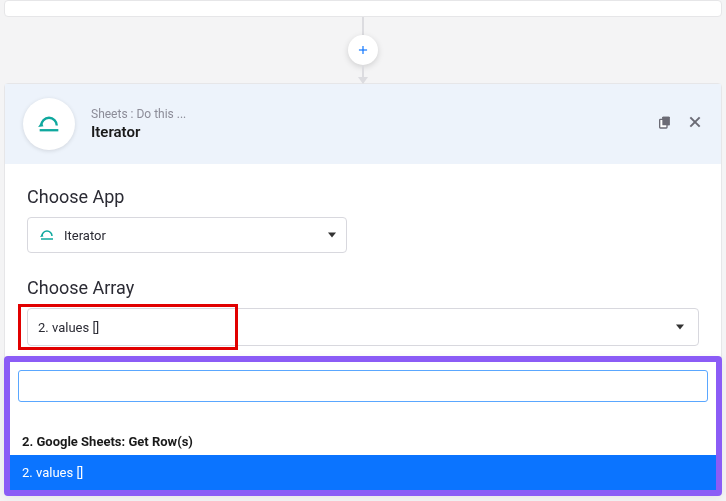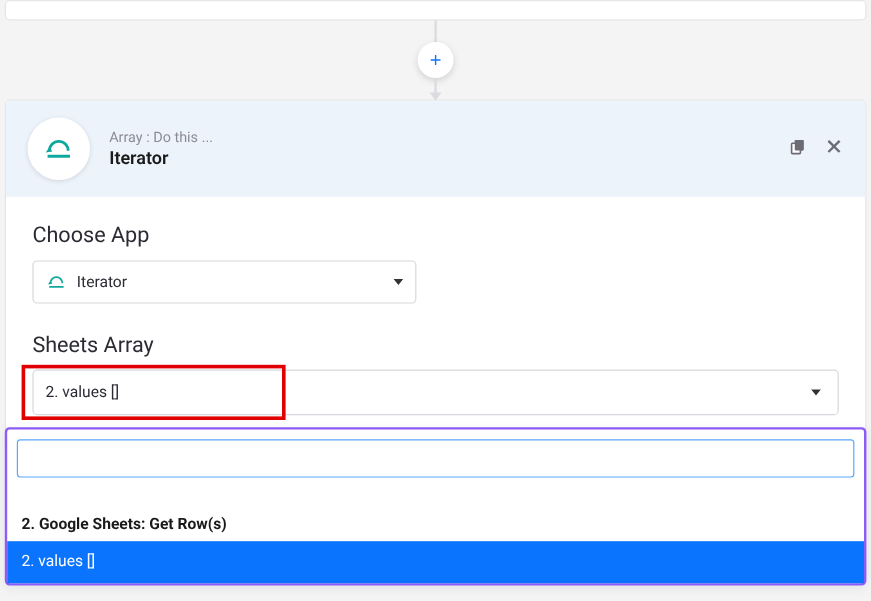--- a/index.html
+++ b/index.html
@@ -25,21 +25,21 @@
 .select-wrap{position:relative;width:320px;border:1px solid #d8d8de;border-radius:4px;height:36px;display:flex;align-items:center;padding:0 10px;cursor:pointer}
 .select-wrap .mini-icon{width:18px;height:18px;margin-right:8px;display:flex;align-items:center;justify-content:center}
 .select-wrap .mini-icon svg{width:18px;height:18px}
 .select-wrap .sel-text{font-size:13px;color:#2b2b34}
 .select-wrap .caret{position:absolute;right:10px;top:50%;transform:translateY(-50%);border-left:4px solid transparent;border-right:4px solid transparent;border-top:5px solid #333}
 .section-gap{height:24px}
 .array-select{position:relative;width:100%;border:1px solid #d8d8de;border-radius:4px;height:38px;display:flex;align-items:center;cursor:pointer}
 .array-select .caret{position:absolute;right:14px;top:50%;transform:translateY(-50%);border-left:4px solid transparent;border-right:4px solid transparent;border-top:5px solid #333}
 .red-box{position:absolute;left:-10px;top:-5px;border:3px solid #e10000;width:220px;height:46px;pointer-events:none}
 .array-val{font-size:13px;color:#2b2b34;padding-left:10px}
-.dropdown-panel{position:absolute;left:4px;right:4px;top:356px;background:#fff;border:2px solid #8b5cf6;border-radius:4px;box-shadow:0 2px 10px rgba(0,0,0,.06)}
+.dropdown-panel{position:absolute;left:4px;right:4px;top:356px;background:#fff;border:6px solid #8b5cf6;border-radius:4px;box-shadow:0 2px 10px rgba(0,0,0,.06)}
 .search-row{padding:8px}
 .search-input{width:100%;height:32px;border:1px solid #5aa7ff;border-radius:3px;padding:0 8px;font-size:14px;outline:none}
 .dd-space{height:18px}
 .dd-header{font-size:13px;font-weight:700;color:#1a1a1a;padding:6px 12px}
 .dd-item{font-size:13px;padding:10px 12px;cursor:pointer}
 .dd-item.selected{background:#0b74ff;color:#fff}
 </style>
 </head>
 <body>
 
@@ -56,21 +56,21 @@
 <div class="card">
   <div class="card-header">
     <div class="app-icon">
       <svg viewBox="0 0 36 36" fill="none">
         <path d="M8 20 A10 10 0 1 1 28 20" stroke="#0fa89e" stroke-width="3" fill="none"></path>
         <line x1="6" y1="26" x2="30" y2="26" stroke="#0fa89e" stroke-width="3"></line>
         <polygon points="8,16 4,22 11,21" fill="#0fa89e"></polygon>
       </svg>
     </div>
     <div class="hdr-text">
-      <div class="hdr-sub">Array : Do this ...</div>
+      <div class="hdr-sub">Sheets : Do this ...</div>
       <div class="hdr-title">Iterator</div>
     </div>
     <div class="hdr-icons">
       <span class="ic">
         <svg viewBox="0 0 24 24" fill="#6b6b75">
             <rect x="8" y="4" width="11" height="13" rx="1"></rect>
             <rect x="4" y="8" width="11" height="13" rx="1" fill="#fff" stroke="#6b6b75" stroke-width="2"></rect>
             <rect x="8" y="4" width="11" height="13" rx="1" fill="#6b6b75"></rect>
           </svg>
       </span>
@@ -92,21 +92,21 @@
           <line x1="6" y1="26" x2="30" y2="26" stroke="#0fa89e" stroke-width="3"></line>
           <polygon points="8,16 4,22 11,21" fill="#0fa89e"></polygon>
         </svg>
       </span>
       <span class="sel-text">Iterator</span>
       <span class="caret"></span>
     </div>
 
     <div class="section-gap"></div>
 
-    <div class="field-label">Sheets Array</div>
+    <div class="field-label">Choose Array</div>
     <div class="array-select">
       <div class="red-box"></div>
       <span class="array-val">2. values []</span>
       <span class="caret"></span>
     </div>
   </div>
 </div>
 
 <div class="dropdown-panel">
   <div class="search-row">

